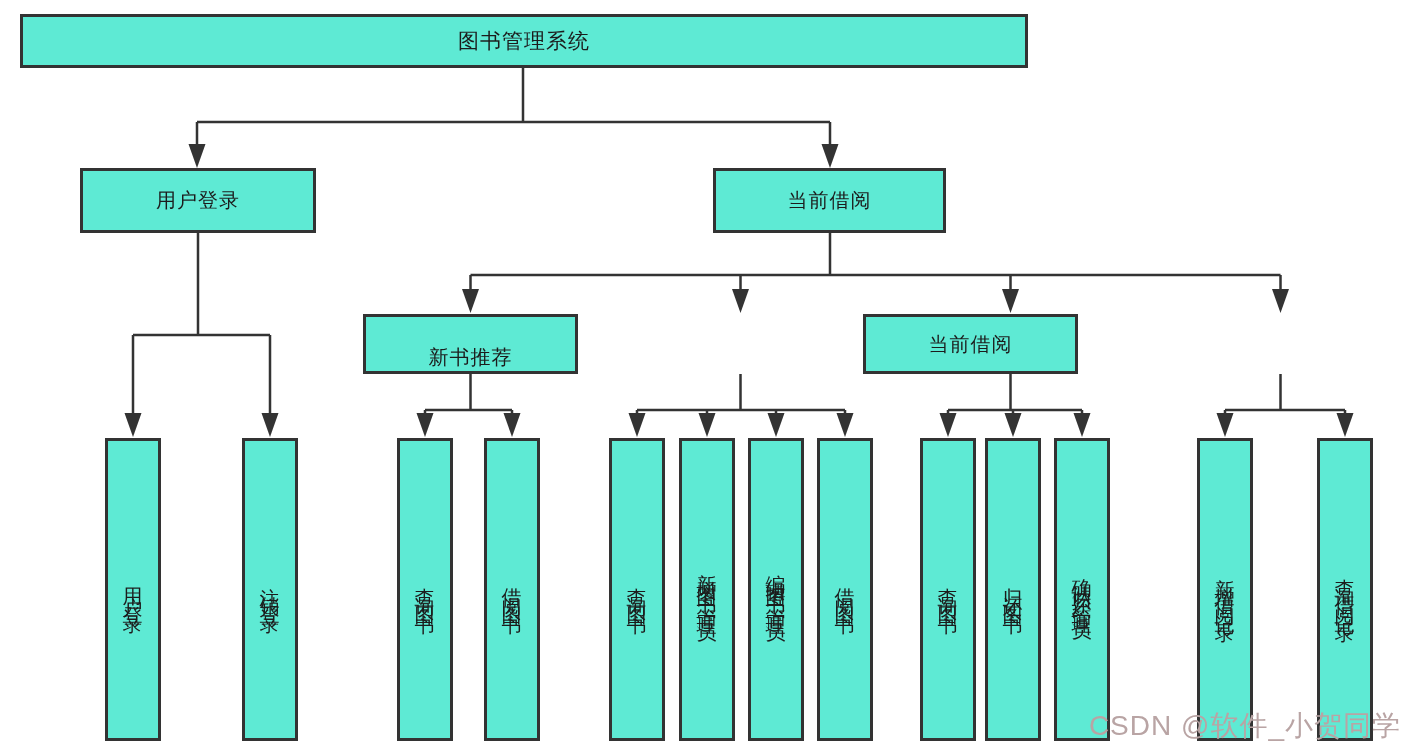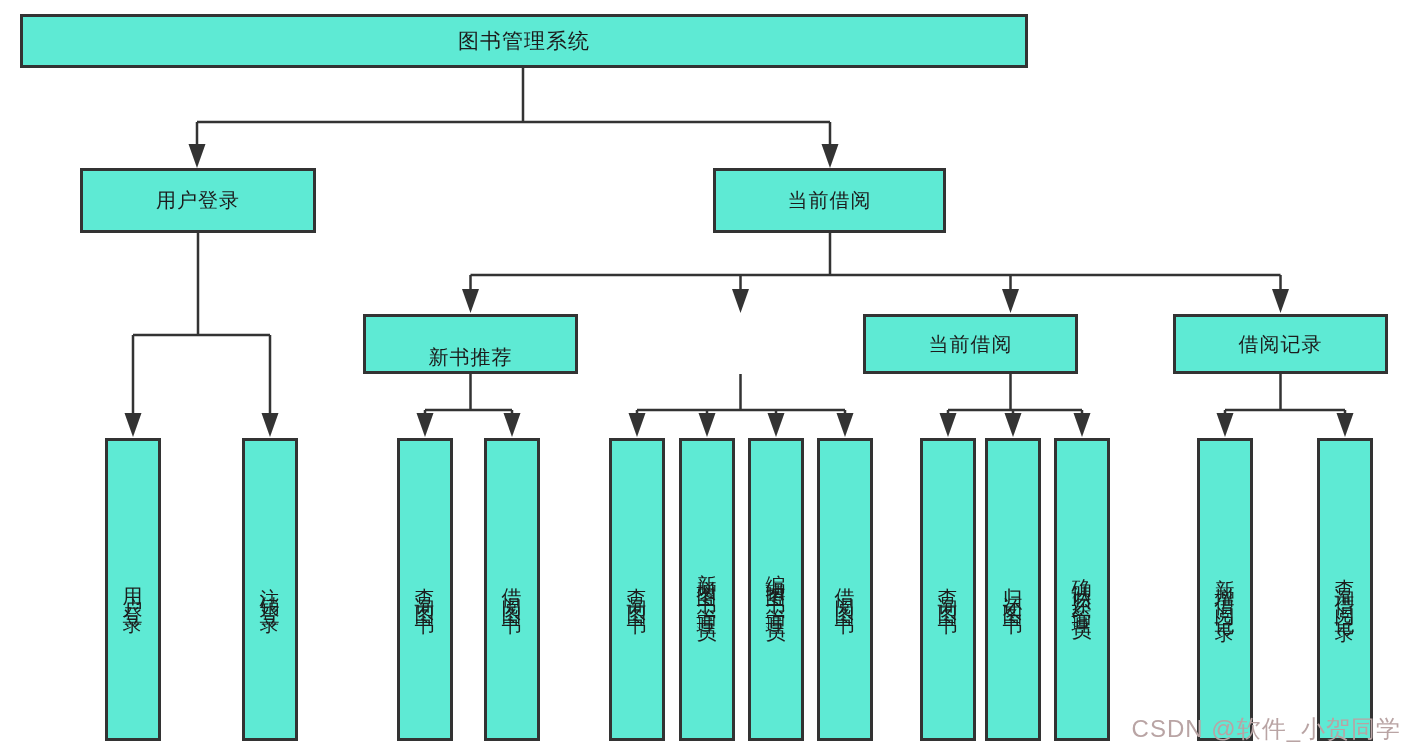--- a/index.html
+++ b/index.html
@@ -14,21 +14,21 @@
     color:#1c1c1c;text-align:center;
   }
   .h-box{font-size:20px;letter-spacing:1px;white-space:nowrap;}
   .root-box{font-size:21px;}
   .v-box{
     writing-mode:vertical-rl;text-orientation:mixed;
     font-size:20px;letter-spacing:9px;line-height:1;
   }
   .watermark{
     position:absolute;right:4px;bottom:2px;
-    font-size:24px;color:#b9a4a4;letter-spacing:1px;white-space:nowrap;
+    font-size:28px;color:#b9a4a4;letter-spacing:1px;white-space:nowrap;
   }
 </style>
 </head>
 <body>
 
 <div class="canvas">
 
   <svg class="wires" viewBox="0 0 1405 747" xmlns="http://www.w3.org/2000/svg">
     <g stroke="#333333" stroke-width="2.5" fill="none">
 
@@ -85,23 +85,20 @@
   <div class="box h-box" style="left:713px;top:168px;width:233px;height:65px;">
     <span>当前借阅</span>
   </div>
 
   <div class="box h-box" style="left:363px;top:314px;width:215px;height:60px;align-items:flex-end;">
     <span>新书推荐</span>
   </div>
   <div class="box h-box" style="left:855px;top:314px;width:215px;height:60px;margin-left:8px;">
     <span>当前借阅</span>
   </div>
-  <div class="box h-box" style="left:1173px;top:314px;width:215px;height:60px;">
-    <span>借阅记录</span>
-  </div>
 
   <div class="box v-box" style="left:105px;top:438px;width:56px;height:303px;">
     <span>用户登录</span>
   </div>
   <div class="box v-box" style="left:242px;top:438px;width:56px;height:303px;">
     <span>注销登录</span>
   </div>
   <div class="box v-box" style="left:397px;top:438px;width:56px;height:303px;">
     <span>查询图书</span>
   </div>

